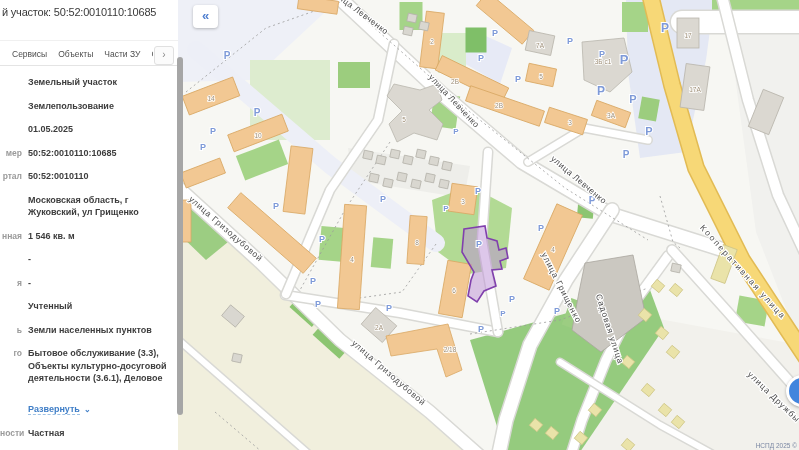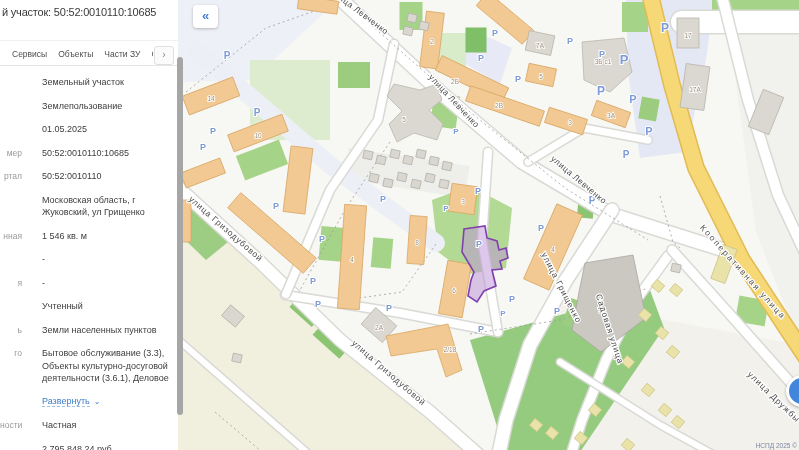--- a/index.html
+++ b/index.html
@@ -11,25 +11,25 @@
                 white-space:nowrap;letter-spacing:-0.2px;}
   .hr1{position:absolute;top:40px;left:0;width:178px;height:1px;background:#f0f0f0;}
   .hr2{position:absolute;top:65px;left:0;width:178px;height:1px;background:#e4e4e4;}
   .tabs{position:absolute;top:49px;left:12px;width:141px;display:flex;gap:11px;
         font-size:8.5px;color:#4e4e4e;white-space:nowrap;overflow:hidden;}
   .tab{cursor:pointer;text-align:center;}
   .tab-scroll{position:absolute;top:46px;left:154px;width:18px;height:17px;border:1px solid #e0e0e0;
         border-radius:3px;background:#fbfbfb;color:#8a8a8a;font-size:10px;line-height:16px;
         text-align:center;}
   .rows{position:absolute;top:76px;left:0;width:178px;}
-  .row{display:flex;margin-bottom:11px;}
-  .lab{flex:none;width:22px;text-align:right;padding-right:20px;color:#9a9a9a;
+  .row{display:flex;margin-bottom:11px;font-weight:bold;}
+  .lab{flex:none;width:22px;text-align:right;padding-right:6px;color:#9a9a9a;
        font-size:8.5px;line-height:12.5px;}
   .val{width:144px;font-size:9px;line-height:12.5px;color:#3d3d3d;}
-  .link-line{margin-top:10px;}
+  .link-line{margin-top:18px;}
   .link{color:#3f7ec7;border-bottom:1px dashed #9fc2e4;cursor:pointer;}
   .chev{color:#3f7ec7;margin-left:4px;font-size:8px;}
   .scroll-thumb{position:absolute;left:177px;top:57px;width:6px;height:358px;
         background:#a6a6a6;border-radius:3px;z-index:4;}
   .collapse-btn{position:absolute;left:193px;top:5px;width:25px;height:23px;background:#fff;
         border-radius:4px;box-shadow:0 1px 3px rgba(0,0,0,.25);color:#4f7fd0;font-size:13px;
         font-weight:bold;text-align:center;line-height:22px;z-index:3;cursor:pointer;}
   .locate-btn{position:absolute;left:786px;top:375px;width:26px;height:26px;border-radius:50%;
         background:#4285dd;border:3px solid #fff;box-shadow:0 1px 3px rgba(0,0,0,.3);z-index:3;}
   .attribution{position:absolute;right:2px;bottom:1px;font-size:6.5px;color:#7a87a3;z-index:3;}

